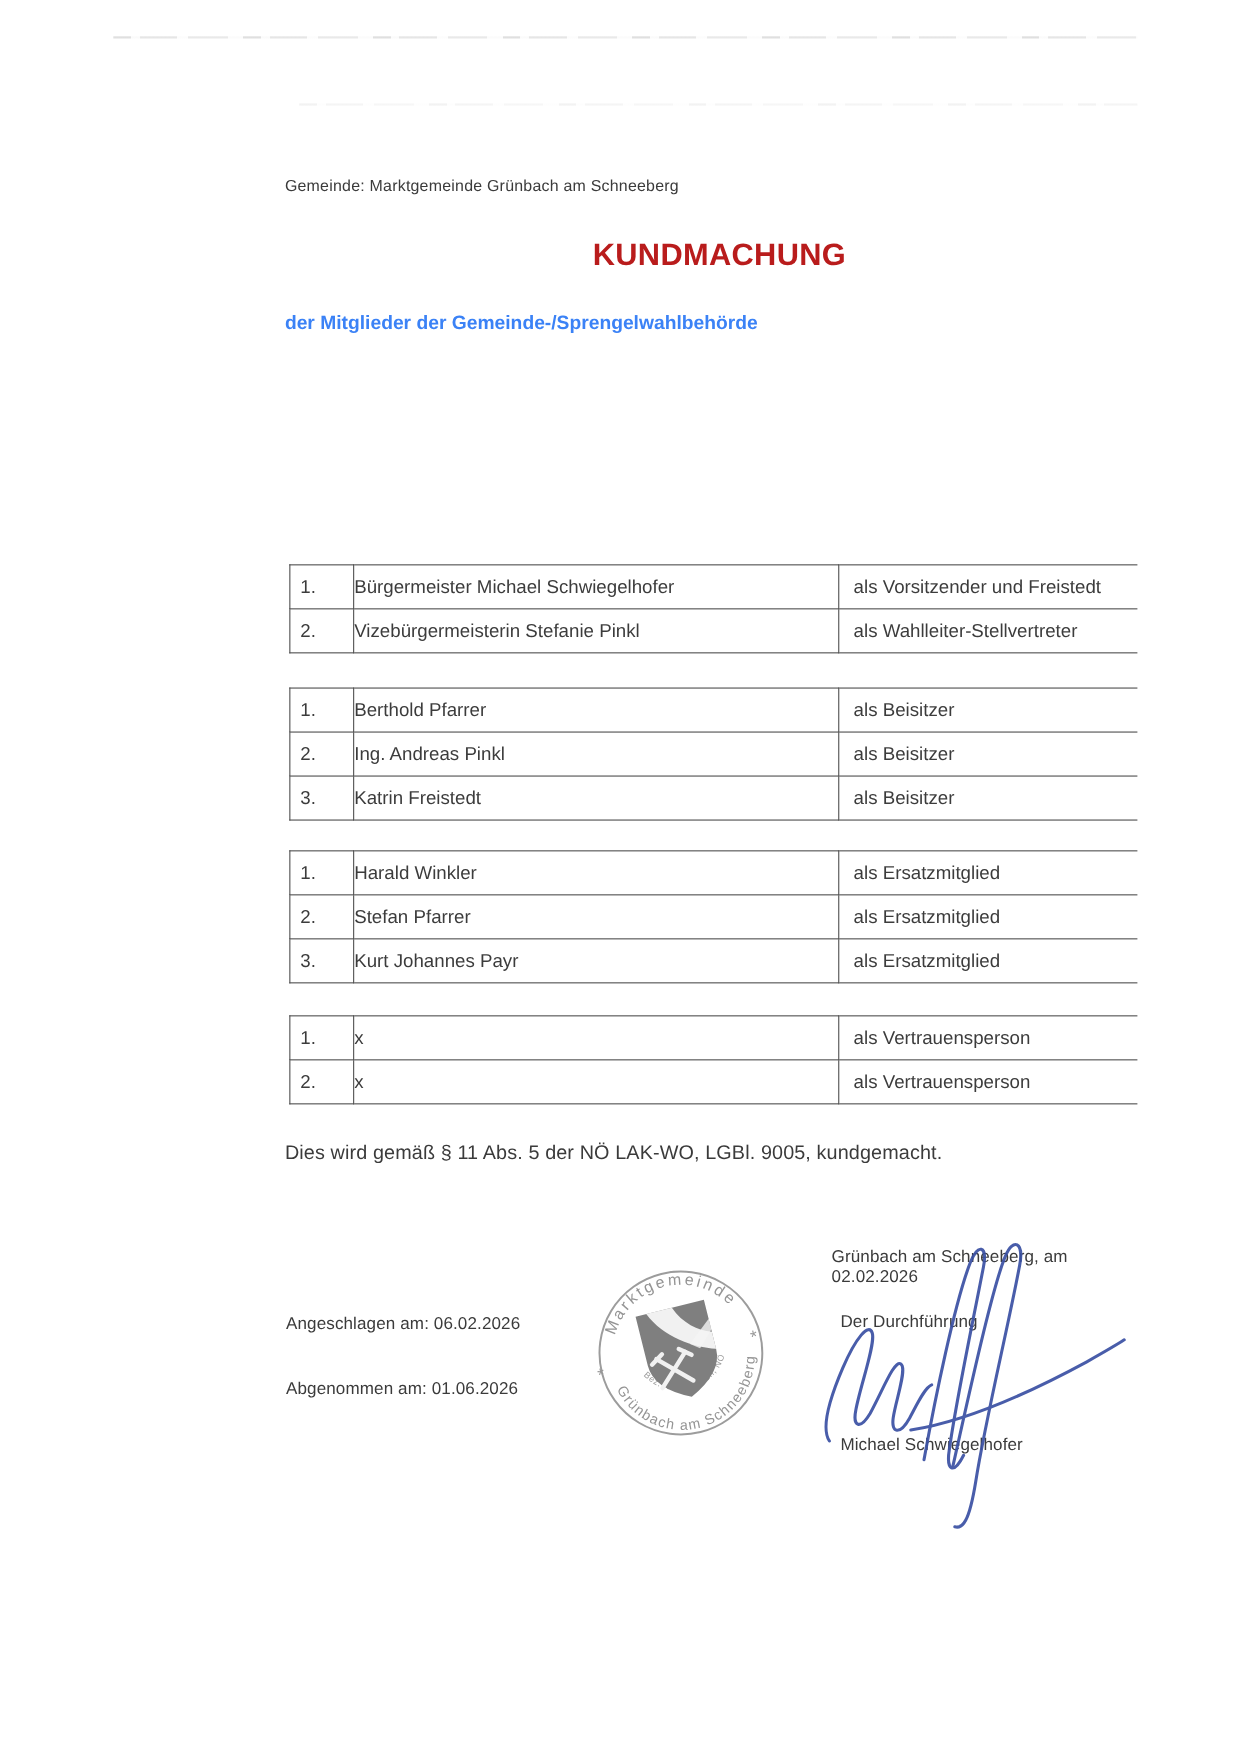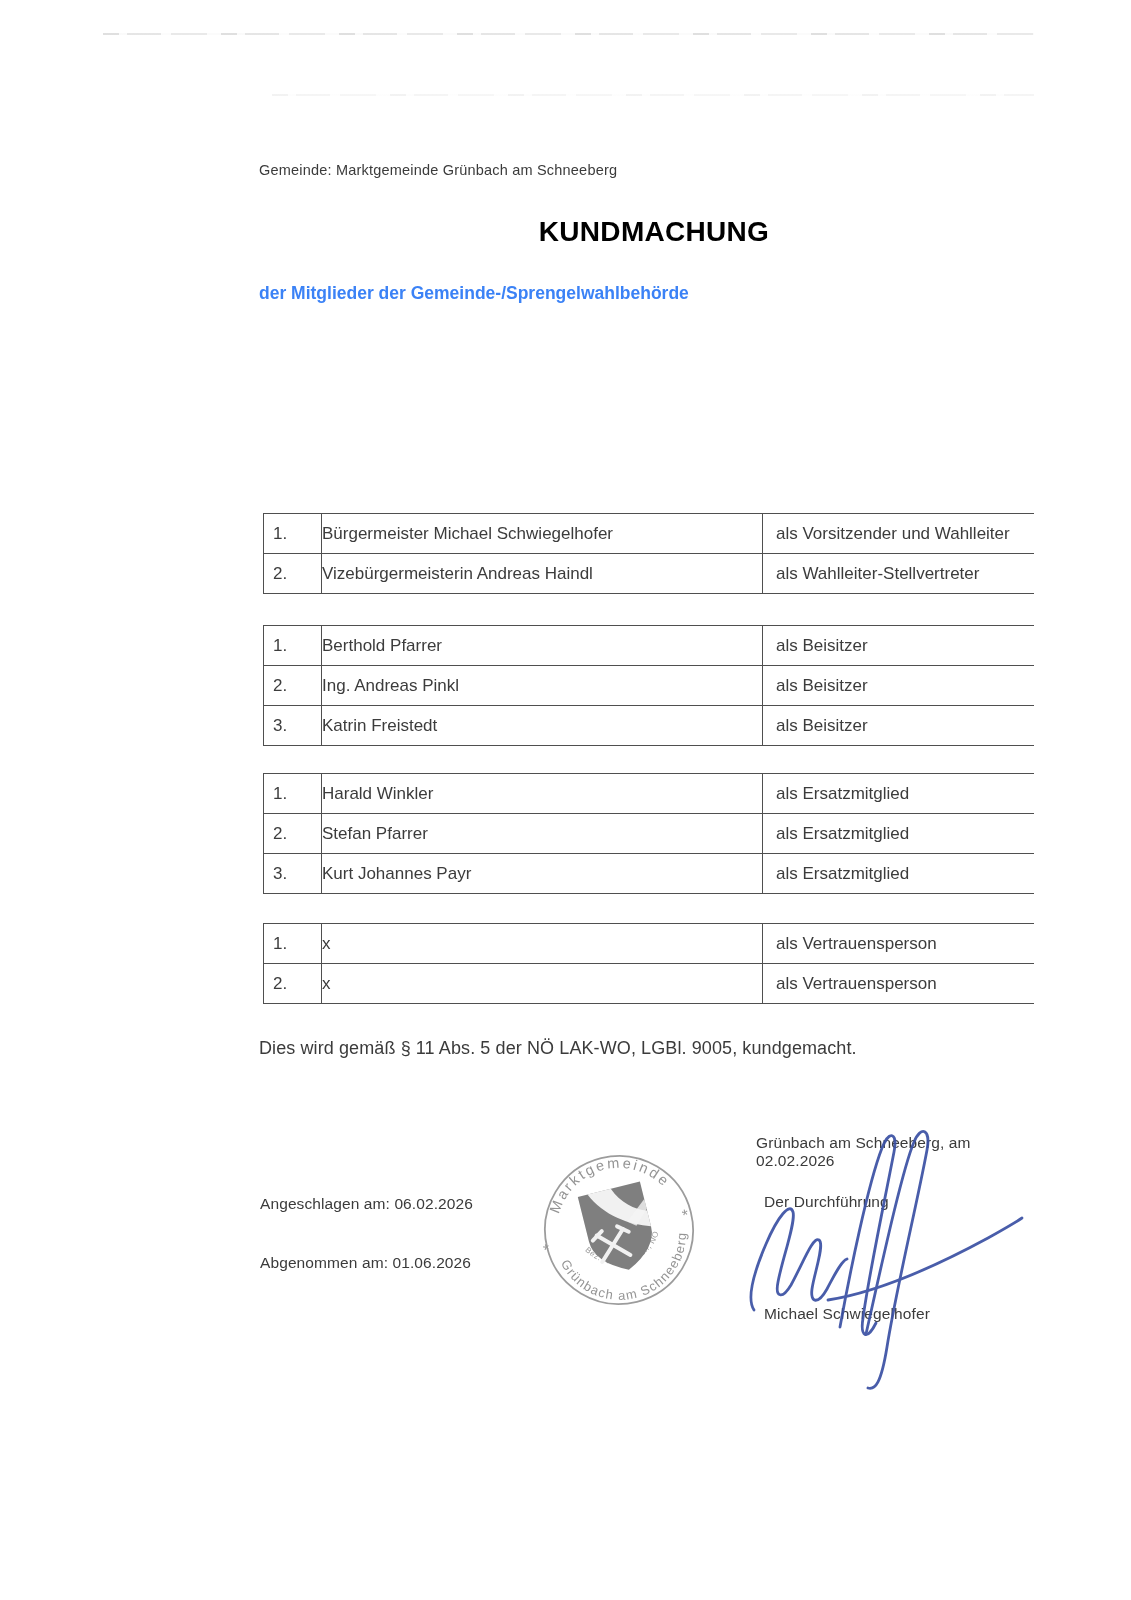--- a/index.html
+++ b/index.html
@@ -9,21 +9,21 @@
     overflow:hidden;margin:0 auto;
   }
   .abs{position:absolute;}
   .scanline{height:2px;opacity:.75;
     background:repeating-linear-gradient(90deg,
       rgba(150,150,150,.40) 0 16px, rgba(150,150,150,.06) 16px 24px,
       rgba(150,150,150,.32) 24px 58px, rgba(150,150,150,.04) 58px 68px,
       rgba(150,150,150,.28) 68px 104px, rgba(150,150,150,.05) 104px 118px);}
   .scanline.faint{opacity:.30;}
   .muni-line{font-size:14.5px;letter-spacing:.2px;}
-  .title{width:790px;text-align:center;font-size:28px;font-weight:bold;color:#000000;letter-spacing:.3px;}
+  .title{width:790px;text-align:center;font-size:28px;font-weight:bold;color:#b91c1c;letter-spacing:.3px;}
   .subtitle{width:790px;text-align:left;font-size:17.5px;font-weight:bold;color:#3b82f6;}
   .intro{font-size:18px;line-height:37.5px;letter-spacing:.1px;width:800px;}
   .legal{font-size:18px;letter-spacing:.1px;}
   .tbl table{border-collapse:collapse;width:804px;table-layout:fixed;}
   .tbl td{border:1px solid #4f4f4f;height:39px;font-size:17px;color:#3c3c3c;
     padding:0;vertical-align:middle;overflow:hidden;white-space:nowrap;}
   .tbl td.num{width:48px;padding-left:9px;}
   .tbl td.name{width:440px;padding-left:0;}
   .tbl td.role{padding-left:13px;}
   .foot{font-size:15.5px;letter-spacing:.1px;}
@@ -42,25 +42,25 @@
   <div class="abs title" style="left:162px;top:216px;">KUNDMACHUNG</div>
   <div class="abs subtitle" style="left:162px;top:283px;">der Mitglieder der Gemeinde-/Sprengelwahlbehörde</div>
 
 
   <div class="abs tbl" style="left:166px;top:513px;">
     <table>
         <tbody>
           <tr>
             <td class="num">1.</td>
             <td class="name">Bürgermeister Michael Schwiegelhofer</td>
-            <td class="role">als Vorsitzender und Wahlleiter</td>
+            <td class="role">als Vorsitzender und Freistedt</td>
           </tr>
           <tr>
             <td class="num">2.</td>
-            <td class="name">Vizebürgermeisterin Andreas Haindl</td>
+            <td class="name">Vizebürgermeisterin Stefanie Pinkl</td>
             <td class="role">als Wahlleiter-Stellvertreter</td>
           </tr>
         </tbody>
       </table>
   </div>
   <div class="abs tbl" style="left:166px;top:625px;">
     <table>
         <tbody>
           <tr>
             <td class="num">1.</td>

